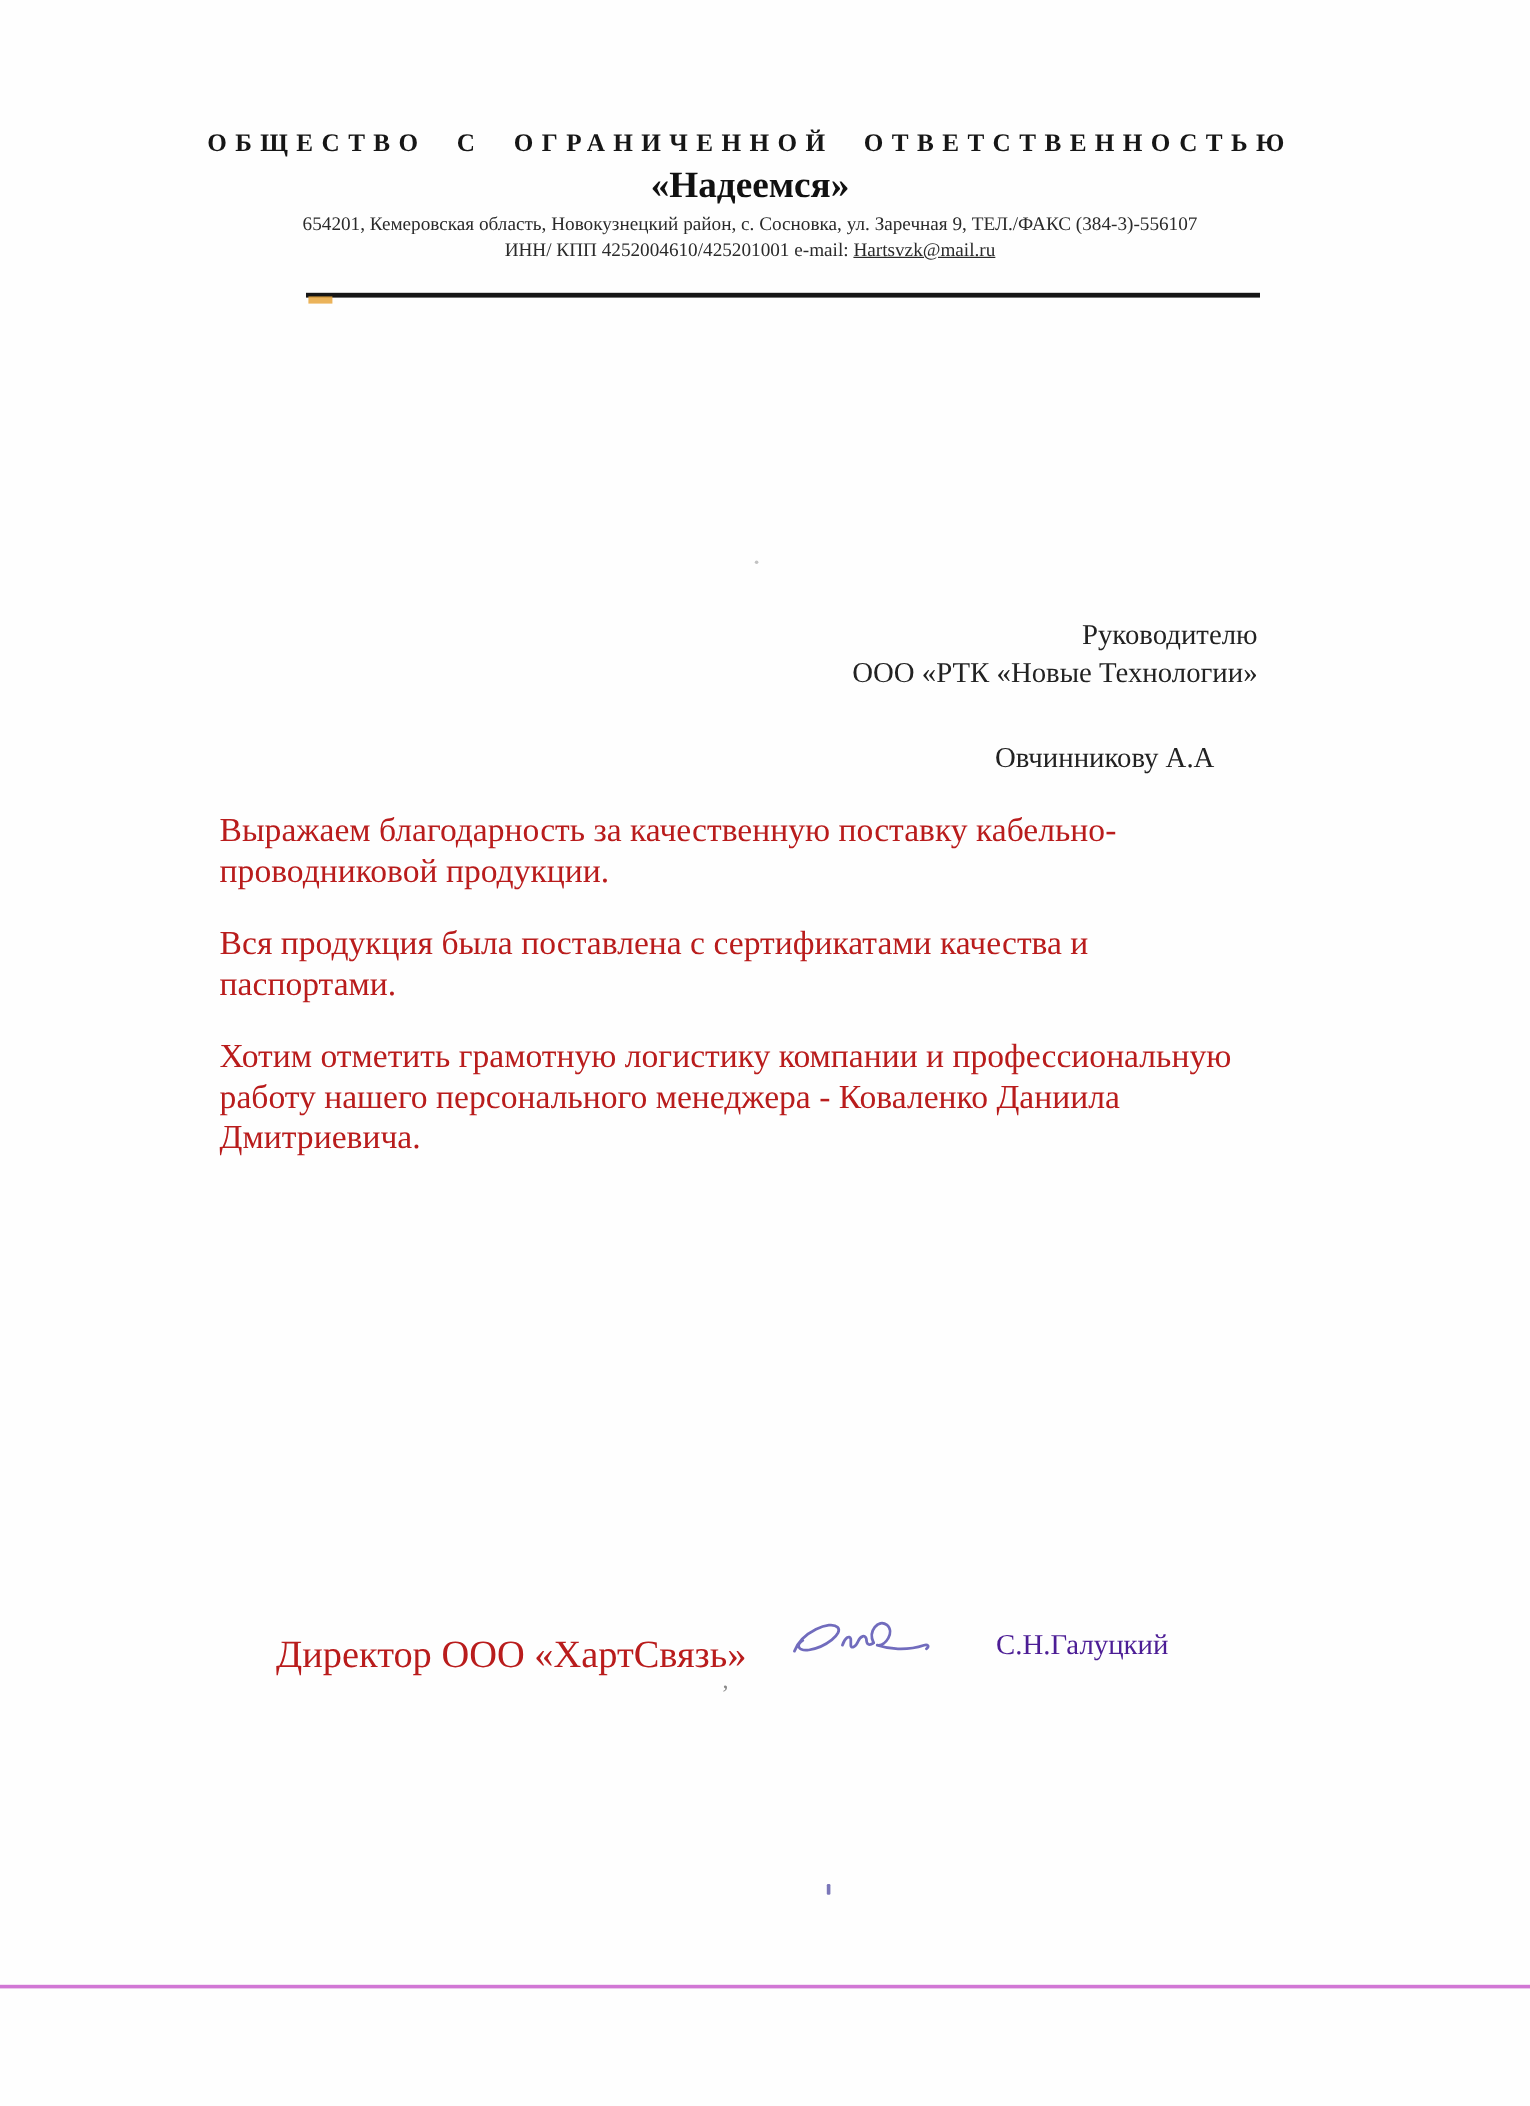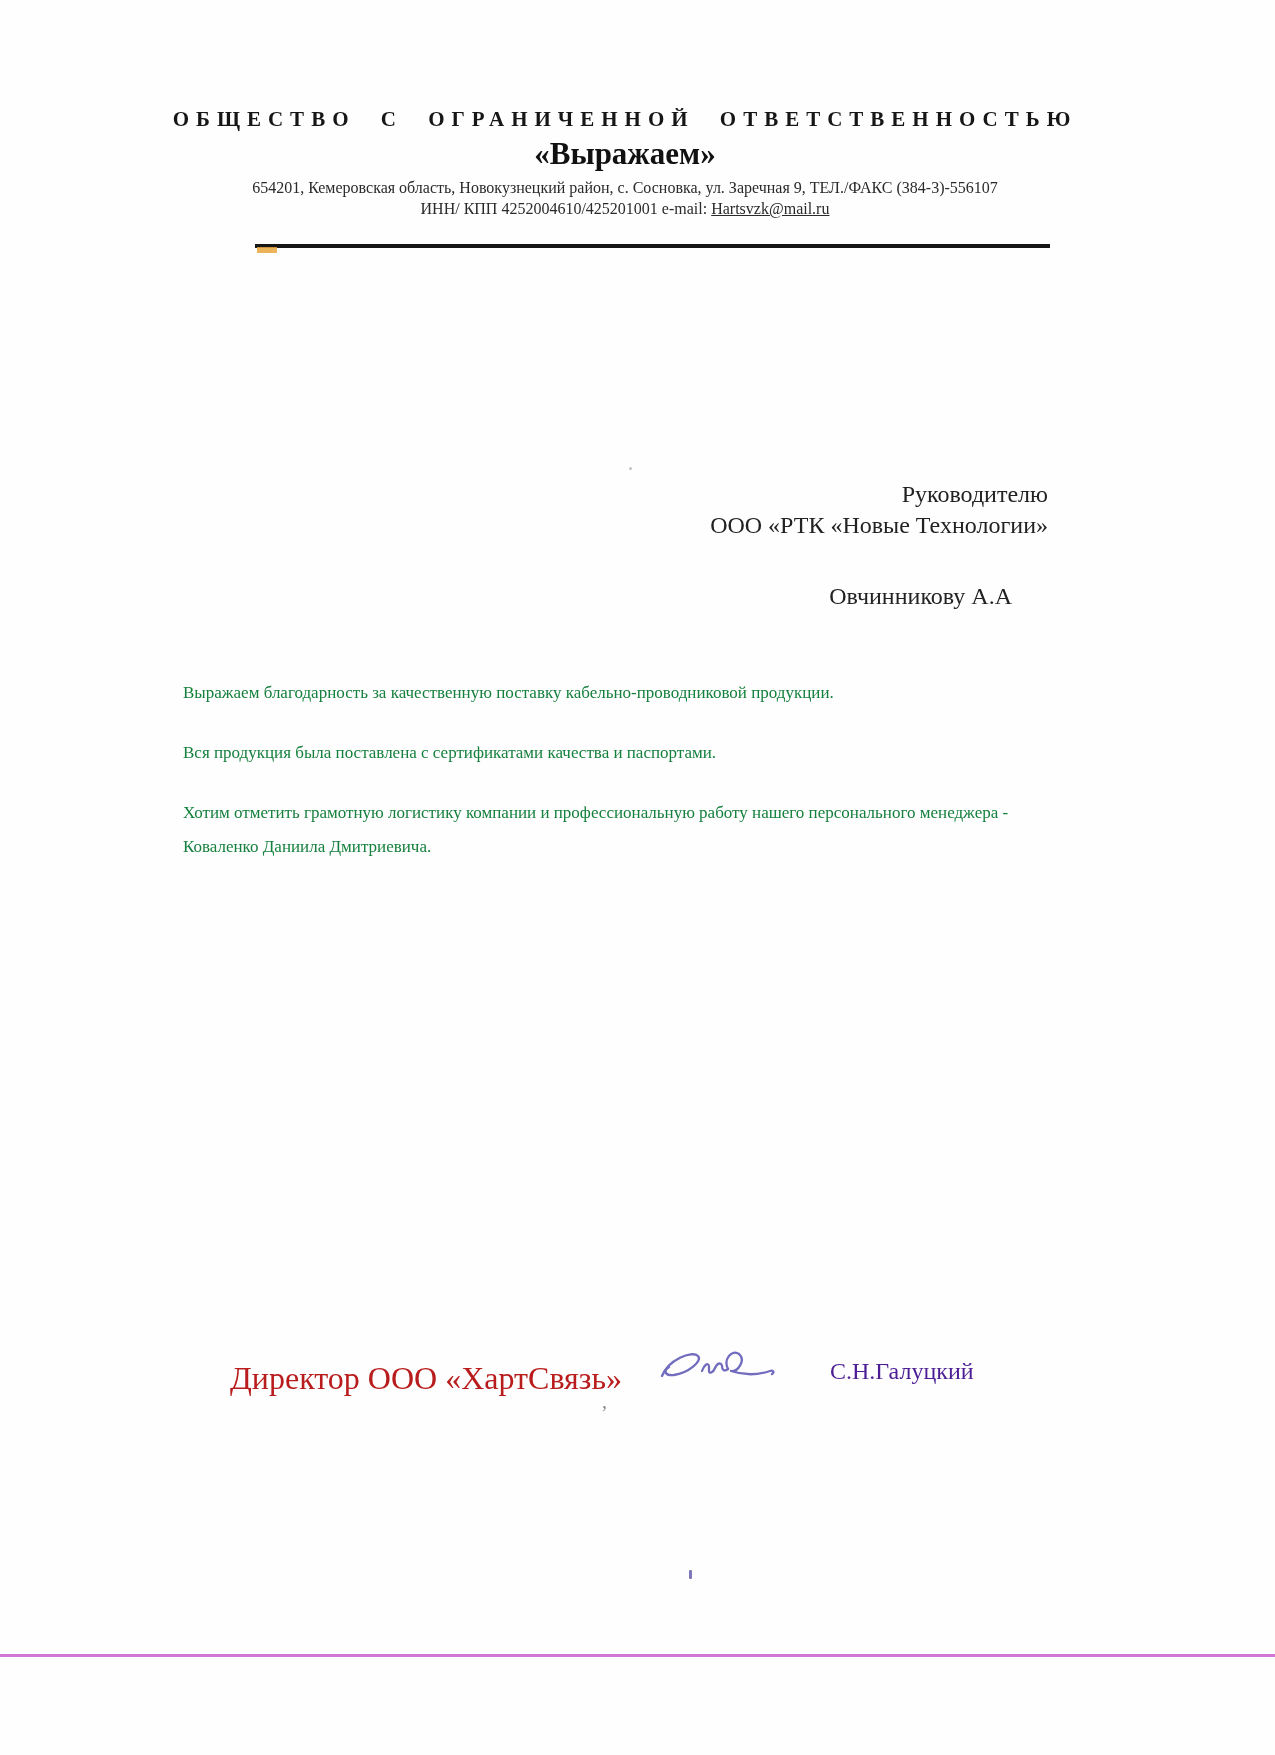--- a/index.html
+++ b/index.html
@@ -55,38 +55,38 @@
     position: absolute;
     left: 255px;
     top: 244px;
     width: 795px;
     height: 4px;
     background: #161616;
   }
   
   .recipient {
     position: absolute;
-    top: 479px;
+    top: 515px;
     left: 560px;
     width: 488px;
     text-align: right;
     font-size: 24px;
     line-height: 31px;
     color: #222222;
   }
   .recipient-name { padding-right: 36px; margin-top: 40px; }
   
   .body-text {
     position: absolute;
     left: 183px;
     top: 676px;
     width: 875px;
-    font-size: 17px;
+    font-size: 28px;
     line-height: 34px;
-    color: #15803d;
+    color: #b91c1c;
   }
   .body-text p {
     margin: 0 0 26px 0;
   }
   
   .sign-title {
     position: absolute;
     left: 230px;
     top: 1360px;
     font-size: 32px;
@@ -152,21 +152,21 @@
     opacity: 0.6;
   }
 </style>
 </head>
 <body>
 
 <div class="page">
 
   <header class="letterhead">
     <div class="org-type">ОБЩЕСТВО С ОГРАНИЧЕННОЙ ОТВЕТСТВЕННОСТЬЮ</div>
-    <div class="org-name">«Выражаем»</div>
+    <div class="org-name">«Надеемся»</div>
     <div class="addr first">654201, Кемеровская область, Новокузнецкий район, с. Сосновка, ул. Заречная 9, ТЕЛ./ФАКС (384-3)-556107</div>
     <div class="addr">
       <span>ИНН/ КПП 4252004610/425201001 e-mail: </span><a class="email">Hartsvzk@mail.ru</a>
     </div>
   </header>
 
   <div class="rule"></div>
 
   <section class="recipient">
     <div>Руководителю</div>

